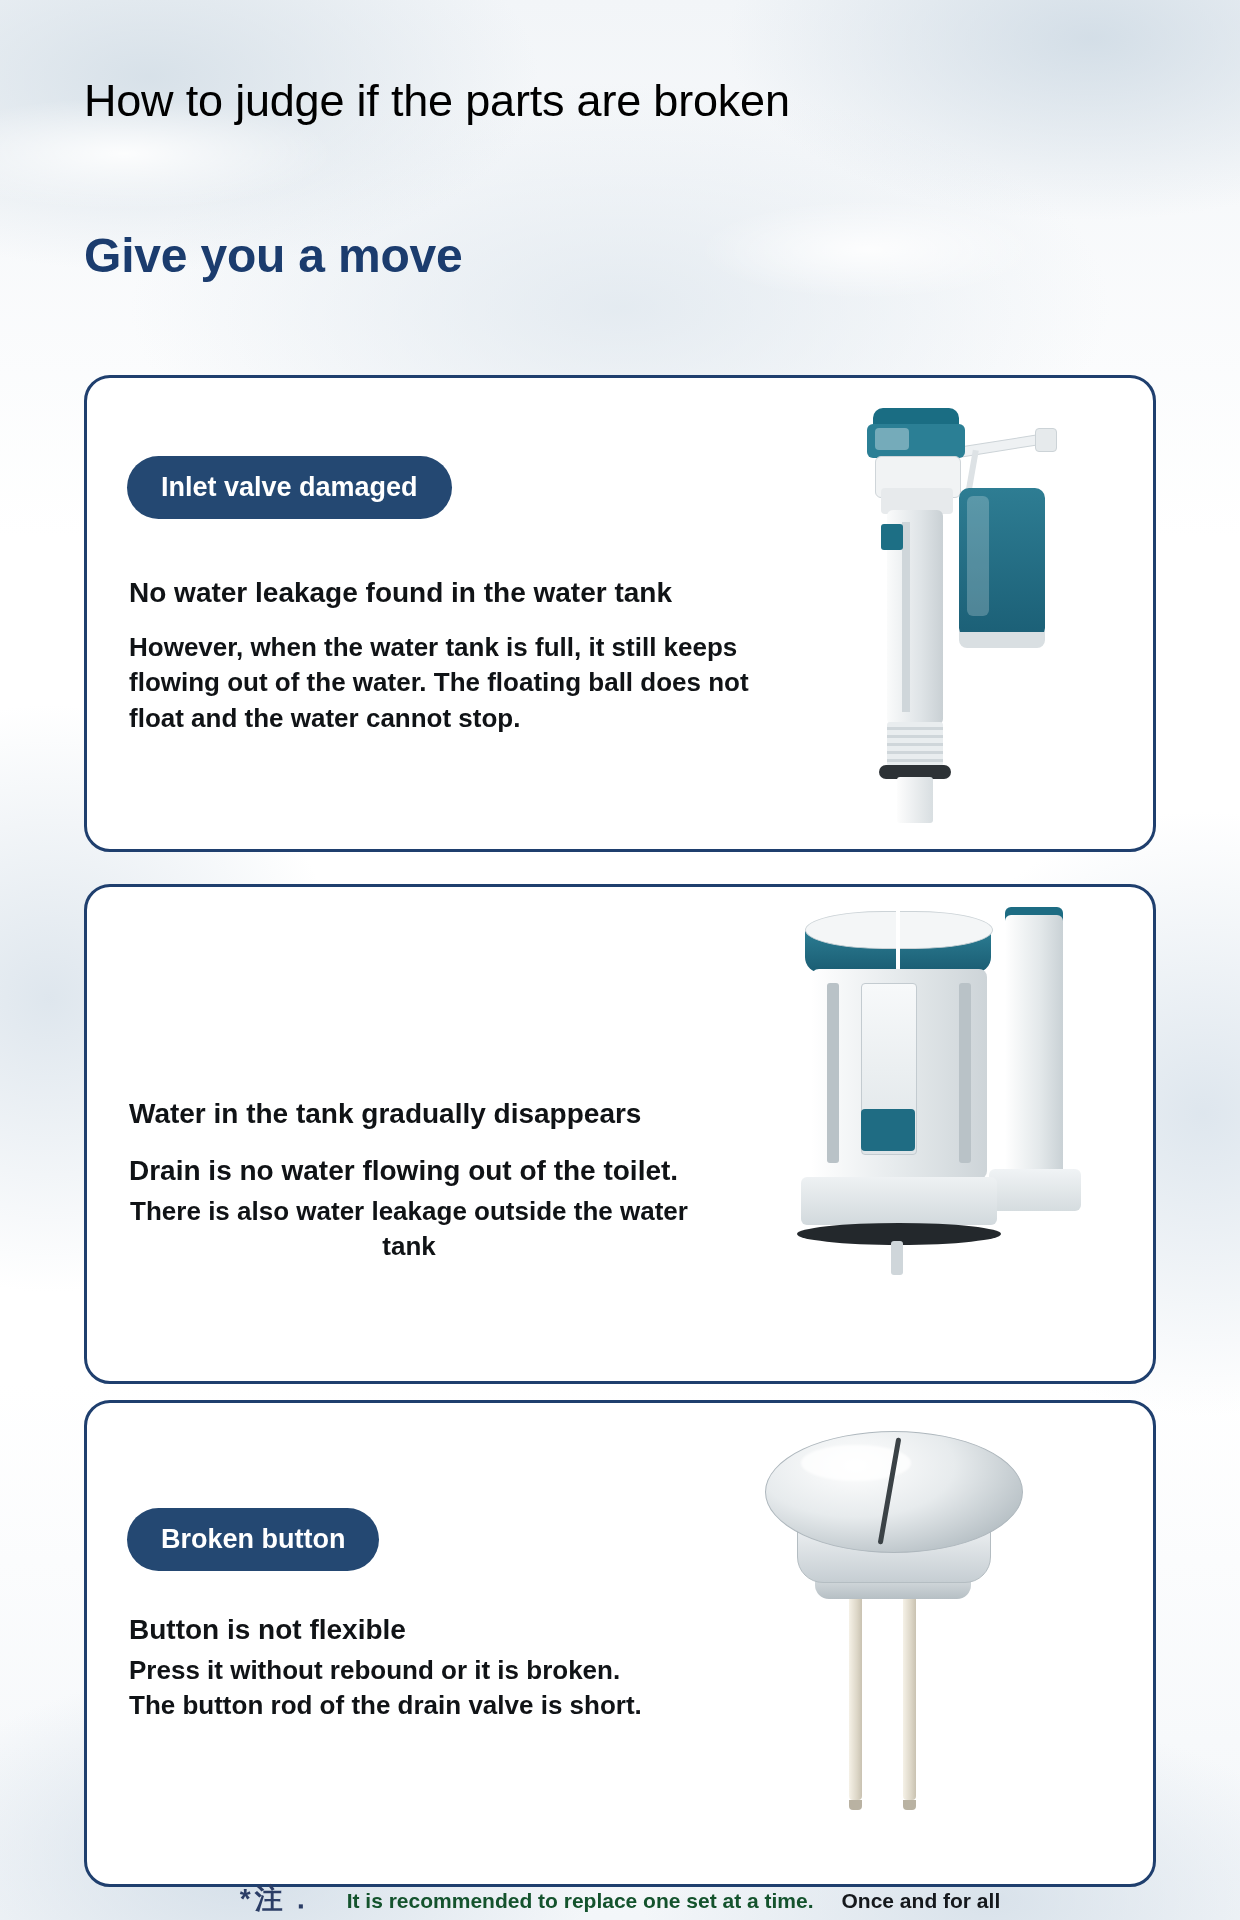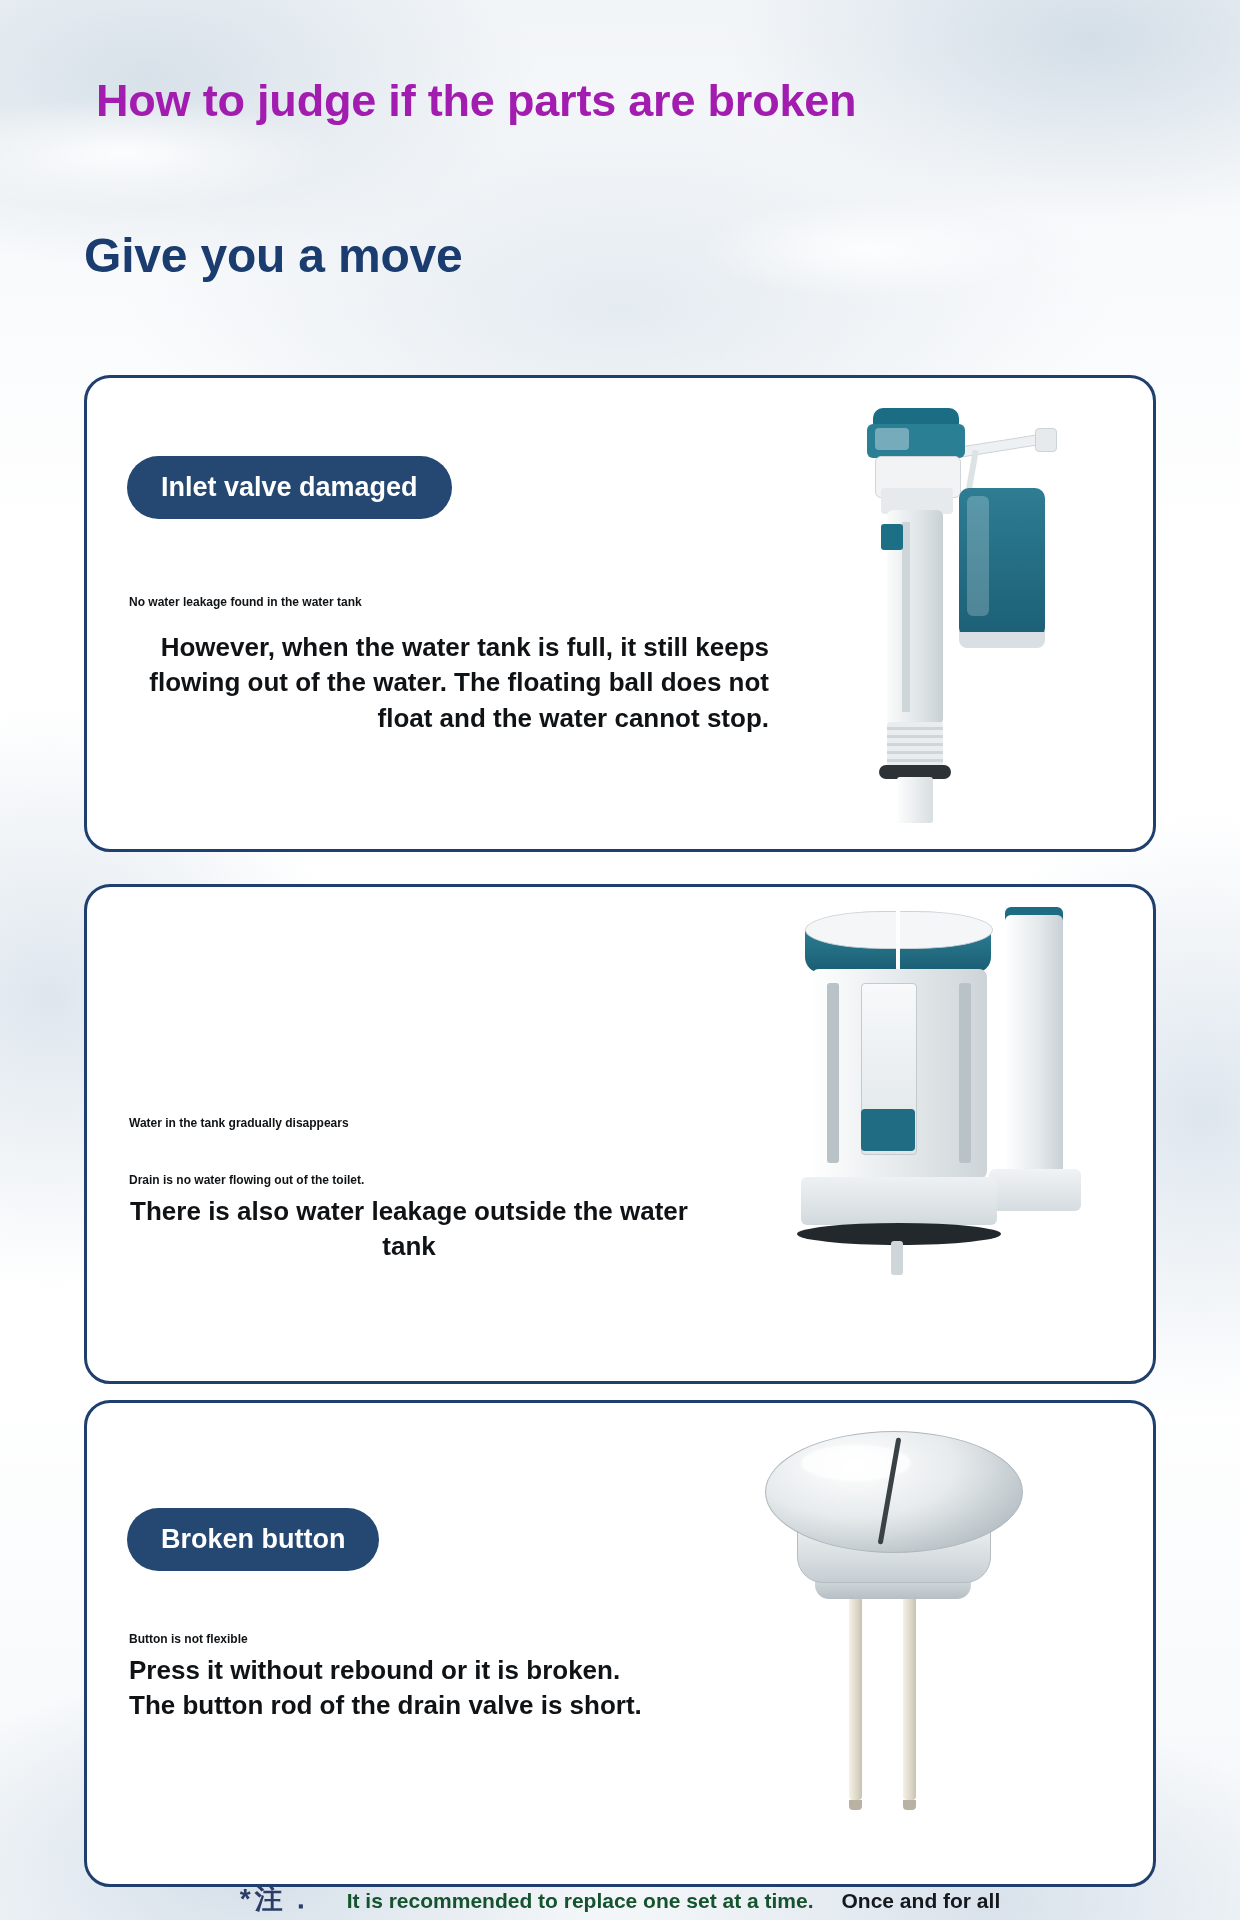--- a/index.html
+++ b/index.html
@@ -45,45 +45,44 @@
     z-index: 1;
     width: 1240px;
     height: 1920px;
   }
 
   .title-main {
     position: absolute;
     left: 84px;
     top: 75px;
     font-size: 45px;
-    font-weight: bold;
-    color: #a21caf;
+    font-weight: normal;
+    color: #000000;
     letter-spacing: -0.2px;
-    margin-left: 12px;
   }
   .title-sub {
     position: absolute;
     left: 84px;
     top: 228px;
     font-size: 48px;
     font-weight: bold;
     color: #1b3c6e;
     letter-spacing: -0.2px;
   }
 
   .card {
     position: absolute;
     left: 84px;
     width: 1072px;
     background: #ffffff;
     border: 3px solid #1f3f6e;
     border-radius: 26px;
     box-sizing: border-box;
   }
-  #card-1 { top: 375px;  height: 477px; text-align: right; }
+  #card-1 { top: 375px;  height: 477px; }
   #card-2 { top: 884px;  height: 500px; }
   #card-3 { top: 1400px; height: 487px; }
 
   .pill {
     position: absolute;
     left: 40px;
     display: inline-flex;
     align-items: center;
     background: #244872;
     color: #ffffff;
@@ -97,21 +96,21 @@
   #pill-2 { top: 105px; }
   #pill-3 { top: 105px; }
 
   .txt {
     position: absolute;
     left: 42px;
     color: #101316;
     font-weight: bold;
     line-height: 1.36;
   }
-  .txt.small { font-size: 12px; margin-top: 20px; }
+  .txt.small { font-size: 28px; }
   .txt.big { font-size: 26px; }
 
   
   #c1-line1 { top: 196px; }
   #c1-line2 { top: 252px; width: 640px; }
 
   
   #c2-line1 { top: 208px; }
   #c2-line2 { top: 265px; }
   #c2-line3 { top: 307px; width: 560px; text-align: center; }

